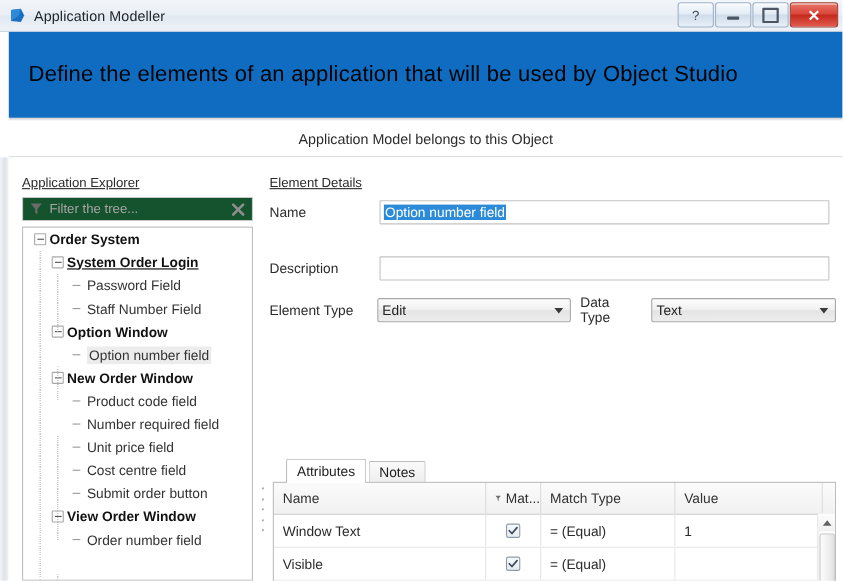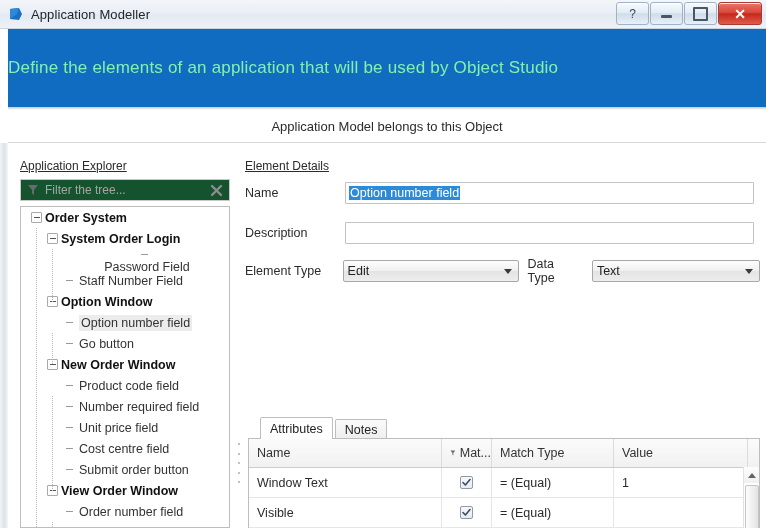--- a/index.html
+++ b/index.html
@@ -39,21 +39,21 @@
   .wb .dash{display:block;width:11px;height:3px;background:#4a5663;border-radius:1px;margin-top:6px;}
   .wb .sq{display:block;width:11px;height:10px;border:2px solid #4a5663;border-radius:1px;}
 
   
   .banner{
     position:absolute;left:8px;top:29px;width:758px;height:78px;
     background:#0f6cc0;
     display:flex;align-items:center;
   }
   .banner .bannertext{
-    color:#86efac;font-size:17px;letter-spacing:.2px;
+    color:#000000;font-size:20px;margin-left:18px;letter-spacing:.2px;
   }
   .banner-shadow{
     position:absolute;left:8px;top:107px;width:758px;height:3px;
     background:linear-gradient(to bottom,rgba(0,0,0,.22),rgba(0,0,0,0));
   }
   .subbar{
     position:absolute;left:8px;top:110px;width:758px;height:32px;
     background:#ffffff;border-bottom:1px solid #d6d6d6;
     display:flex;align-items:center;justify-content:center;
   }
@@ -251,47 +251,43 @@
         </svg>
       </div>
 
       <div class="tree">
           <div class="tnode bold" style="padding-left: 10px;">
             <span class="exp">
               <i></i>
             </span>
             <span class="lbl">Order System</span>
           </div>
-          <div class="tnode bold" style="padding-left: 26px;">
+          <div class="tnode bold" style="padding-left: 26px; text-decoration: underline;">
             <span class="exp">
               <i></i>
             </span>
             <span class="lbl">System Order Login</span>
           </div>
-          <div class="tnode" style="padding-left: 44px; flex-direction: column;">
+          <div class="tnode" style="padding-left: 44px;">
             <span class="dashmark"></span>
             <span class="lbl">Password Field</span>
           </div>
           <div class="tnode" style="padding-left: 44px;">
             <span class="dashmark"></span>
             <span class="lbl">Staff Number Field</span>
           </div>
           <div class="tnode bold" style="padding-left: 26px;">
             <span class="exp">
               <i></i>
             </span>
             <span class="lbl">Option Window</span>
           </div>
           <div class="tnode sel" style="padding-left: 44px;">
             <span class="dashmark"></span>
             <span class="lbl">Option number field</span>
-          </div>
-          <div class="tnode" style="padding-left: 44px;">
-            <span class="dashmark"></span>
-            <span class="lbl">Go button</span>
           </div>
           <div class="tnode bold" style="padding-left: 26px;">
             <span class="exp">
               <i></i>
             </span>
             <span class="lbl">New Order Window</span>
           </div>
           <div class="tnode" style="padding-left: 44px;">
             <span class="dashmark"></span>
             <span class="lbl">Product code field</span>
@@ -341,21 +337,21 @@
     <div class="details">
       <div class="panel-label">Element Details</div>
 
       <div class="dl-row" style="margin-top:9px;">
         <span class="dl-label" style="width:100px;">Name</span>
         <div class="inp" style="width:409px;">
           <span class="sel-text">Option number field</span>
         </div>
       </div>
 
-      <div class="dl-row" style="margin-top:18px;">
+      <div class="dl-row" style="margin-top:29px;">
         <span class="dl-label" style="width:100px;">Description</span>
         <div class="inp" style="width:409px;">
           <span></span>
         </div>
       </div>
 
       <div class="dl-row" style="margin-top:13px;">
         <span class="dl-label" style="width:100px;">Element Type</span>
         <div class="combo" style="width:180px;">
           <span>Edit</span>

